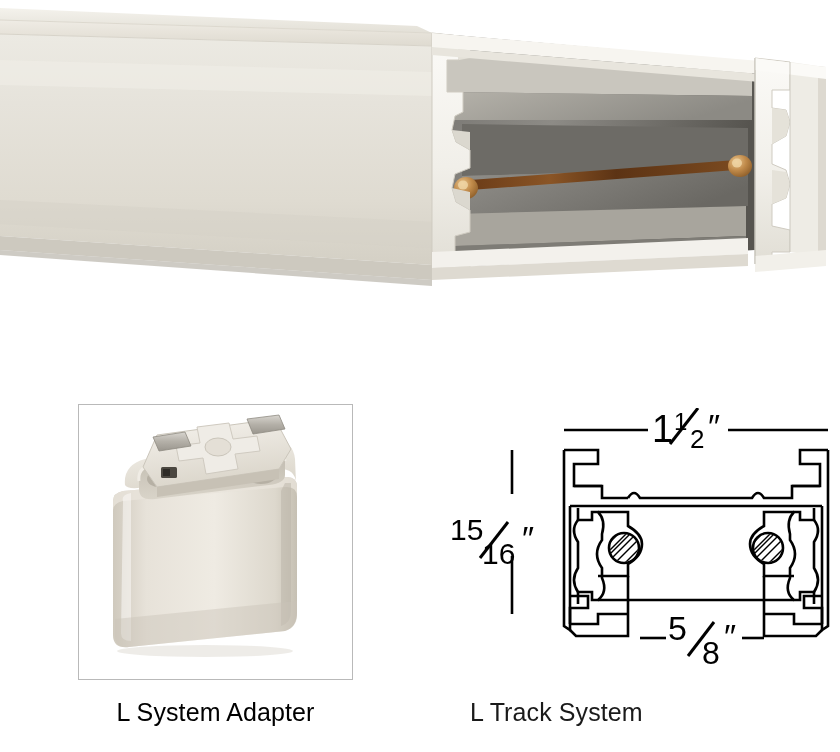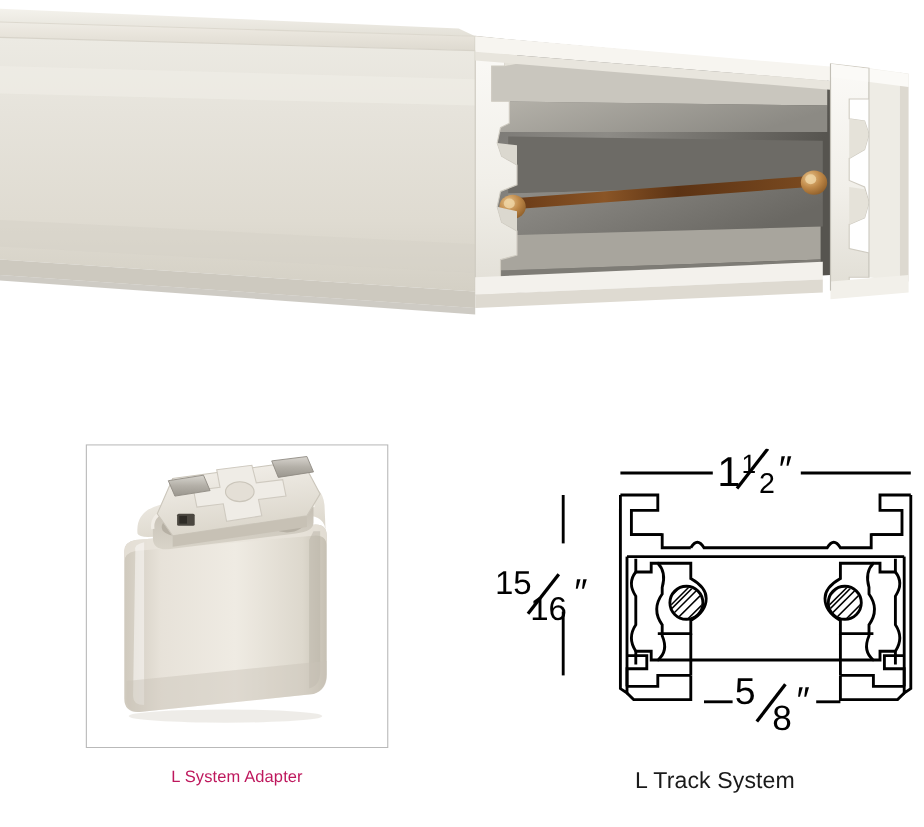--- a/index.html
+++ b/index.html
@@ -53,42 +53,41 @@
     width: 273px; height: 274px;
   }
   #adapter-photo svg { display: block; }
 
   #adapter-caption {
     position: absolute;
     left: 78px;
     top: 368px;
     width: 275px;
     text-align: center;
-    font-size: 15px;
+    font-size: 25px;
     letter-spacing: .1px;
-    color: #be185d;
+    color: #000000;
   }
 
   
   #tech-drawing {
     position: absolute;
     left: 452px;
     top: 78px;
     width: 388px;
     height: 272px;
   }
   #tech-drawing svg { display: block; }
 
   #track-caption {
     position: absolute;
     left: 470px;
     top: 368px;
     width: 360px;
-    text-align: center;
-    font-size: 21px;
+    font-size: 25px;
     letter-spacing: .1px;
     color: #1a1a1a;
   }
 </style>
 </head>
 <body>
 
 <div id="hero-photo">
   <svg width="840" height="330" viewBox="0 0 840 330" xmlns="http://www.w3.org/2000/svg">
     <defs>

